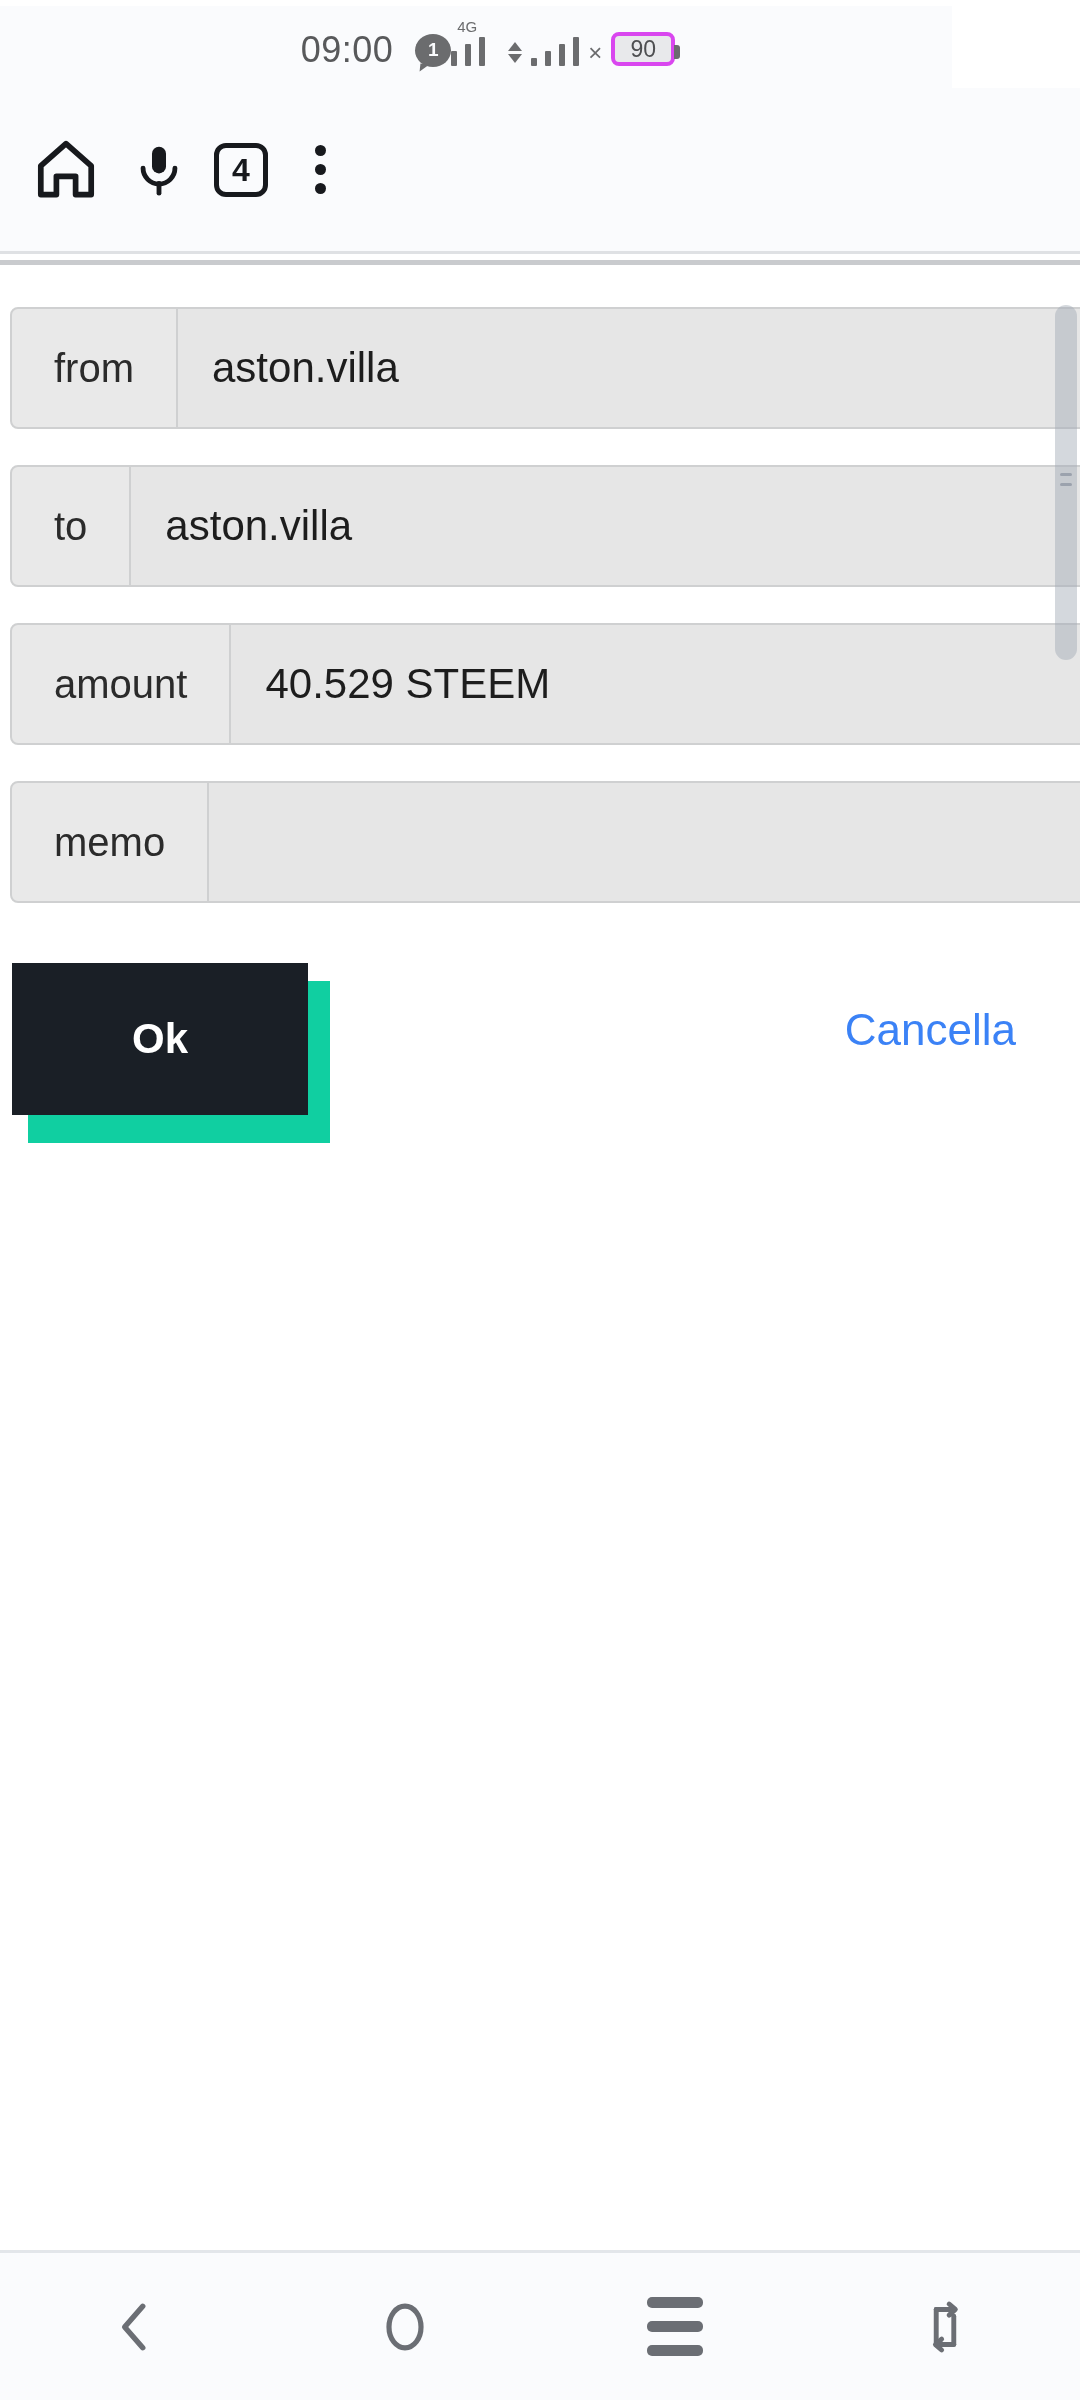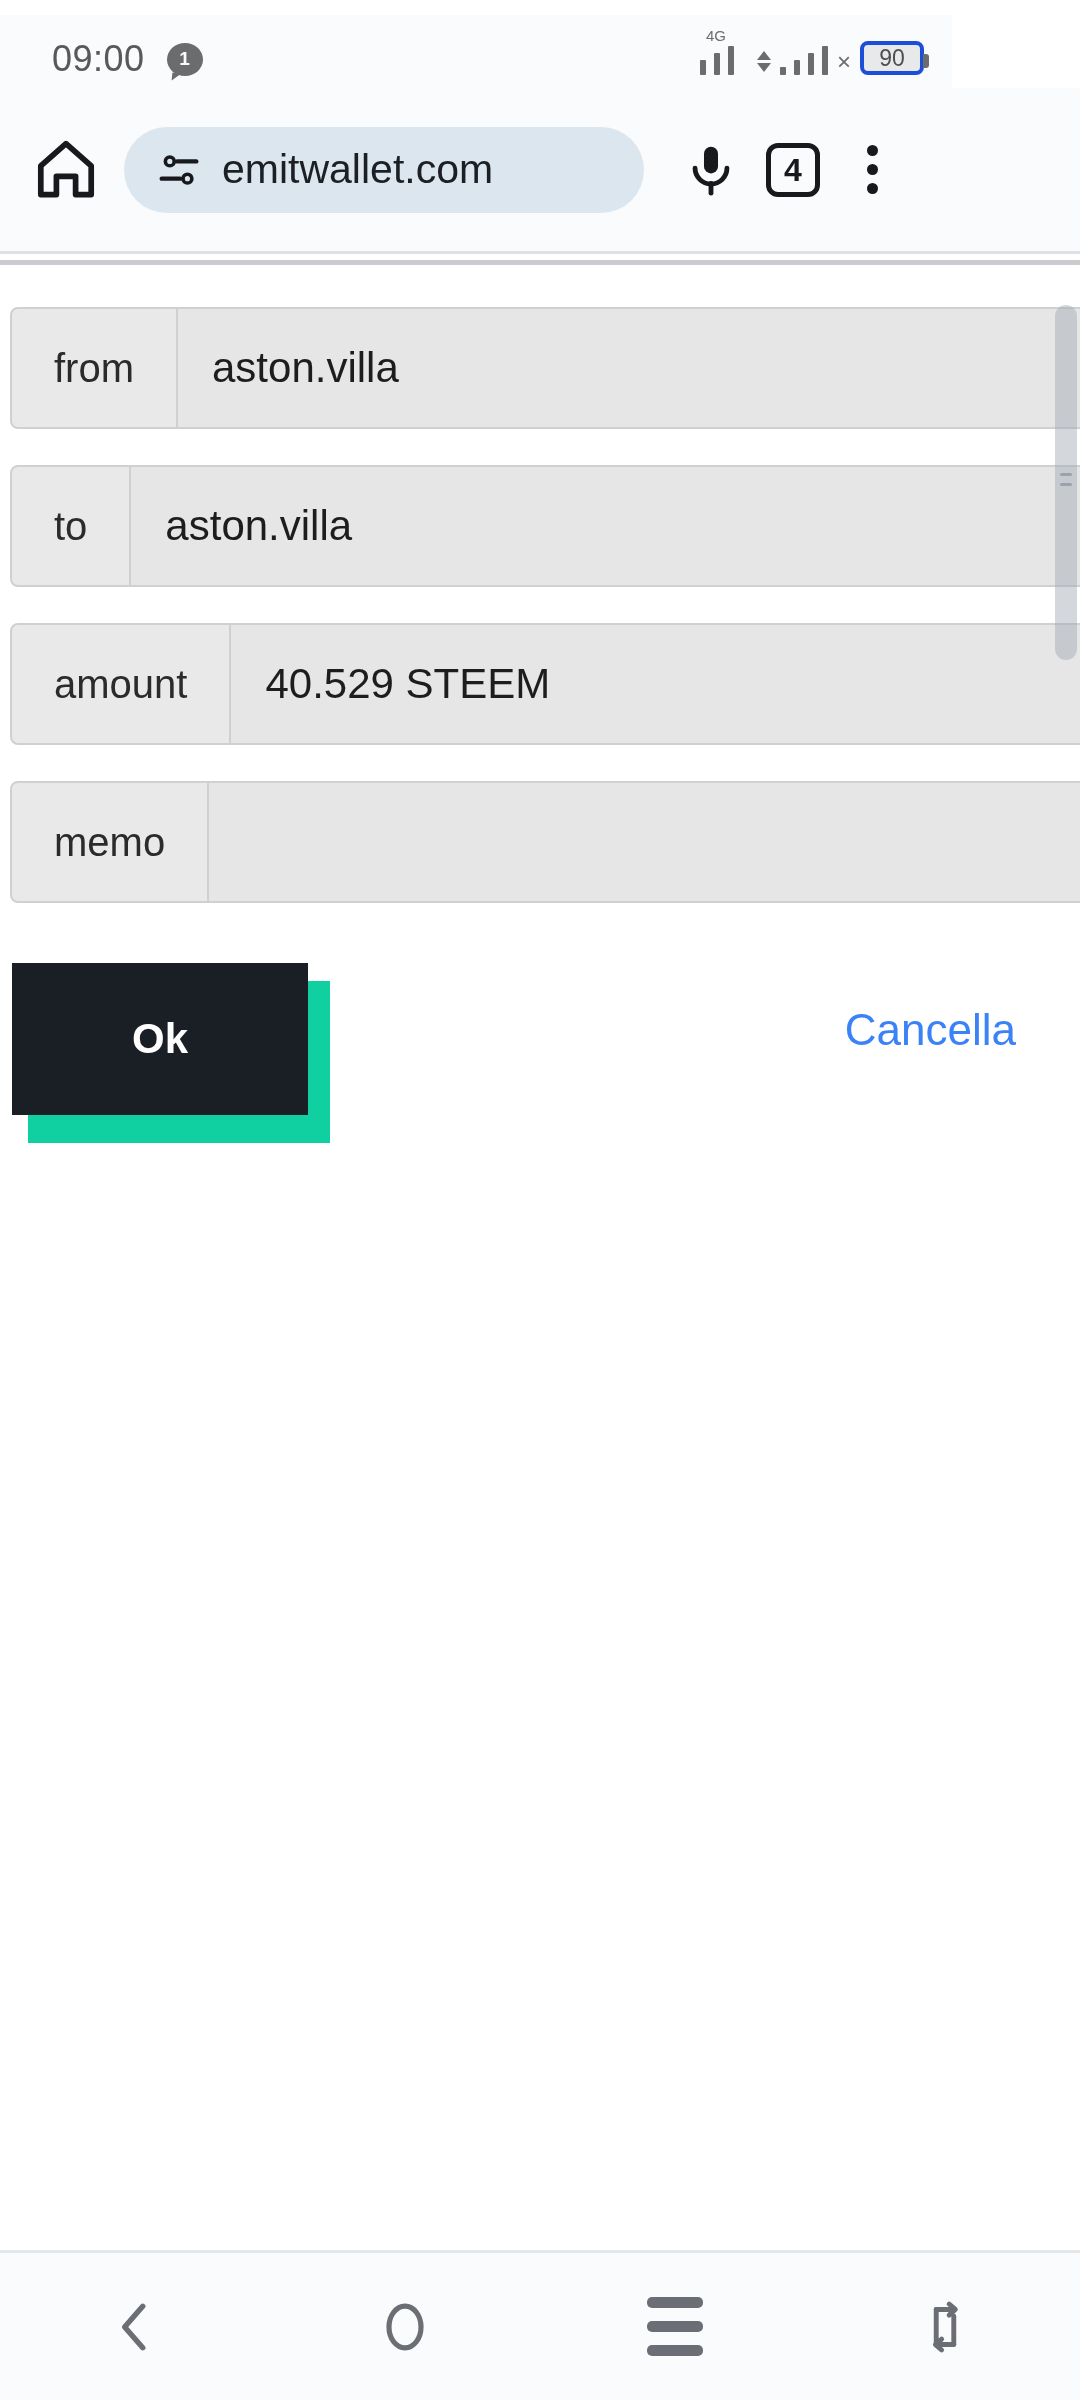--- a/index.html
+++ b/index.html
@@ -6,23 +6,23 @@
   html, body {
     width: 1080px; height: 2400px;
     background: #ffffff;
     font-family: "Liberation Sans", sans-serif;
     overflow: hidden;
   }
   .phone { position: relative; width: 1080px; height: 2400px; background: #ffffff; }
 
   
   .statusbar {
-    position: absolute; top: 15px; left: 0; width: 952px; height: 88px;
+    position: absolute; top: 6px; left: 0; width: 952px; height: 88px;
     background: #fafbfd;
-    display: flex; align-items: center; justify-content: space-between;
+    display: flex; align-items: center; justify-content: center;
     padding: 0 28px 0 52px;
   }
   .status-left { display: flex; align-items: center; gap: 22px; }
   .clock { font-size: 36px; color: #58595b; letter-spacing: .5px; }
   .notif-bubble {
     position: relative; width: 36px; height: 33px; background: #6b6c6e;
     border-radius: 50%;
     display: flex; align-items: center; justify-content: center;
   }
   .notif-bubble::after {
@@ -45,21 +45,21 @@
   .sig .gtag {
     position: absolute; top: -17px; left: 6px;
     font-size: 15px; color: #6b6c6e; line-height: 1; white-space: nowrap;
   }
   .updown { display: flex; flex-direction: column; gap: 3px; padding-bottom: 3px; }
   .updown .tri-u { width: 0; height: 0; border-left: 7px solid transparent; border-right: 7px solid transparent; border-bottom: 9px solid #6b6c6e; }
   .updown .tri-d { width: 0; height: 0; border-left: 7px solid transparent; border-right: 7px solid transparent; border-top: 9px solid #6b6c6e; }
   .xmark { font-size: 24px; color: #6b6c6e; line-height: 1; padding-bottom: 1px; }
   .battery {
     position: relative; width: 64px; height: 34px;
-    border: 4px solid #1d4ed8; border-radius: 8px;
+    border: 4px solid #d946ef; border-radius: 8px;
     display: flex; align-items: center; justify-content: center;
     background: #e8e9eb;
   }
   .battery::after {
     content: ""; position: absolute; right: -9px; top: 9px;
     width: 6px; height: 14px; background: #6b6c6e; border-radius: 0 3px 3px 0;
   }
   .battery span { font-size: 23px; color: #4e4f51; line-height: 1; }
 
   
@@ -216,29 +216,20 @@
     </div>
   </div>
 
   <div class="browserbar">
     <div class="bar-btn">
       <svg class="home-icon" viewBox="0 0 24 24">
         <path d="M12 3.2 3.6 10.6v9.6h5.2v-6.1h6.4v6.1h5.2v-9.6z" fill="none" stroke="#17191d" stroke-width="1.9" stroke-linejoin="round"></path>
       </svg>
     </div>
 
-    <div class="urlpill">
-      <svg class="tune-icon" viewBox="0 0 24 24">
-        <circle cx="7.2" cy="7.5" r="2.3" fill="none" stroke="#17191d" stroke-width="1.9"></circle>
-        <line x1="11" y1="7.5" x2="21" y2="7.5" stroke="#17191d" stroke-width="2.3" stroke-linecap="round"></line>
-        <circle cx="16.4" cy="16.5" r="2.3" fill="none" stroke="#17191d" stroke-width="1.9"></circle>
-        <line x1="3" y1="16.5" x2="12.6" y2="16.5" stroke="#17191d" stroke-width="2.3" stroke-linecap="round"></line>
-      </svg>
-      <div class="urltext">emitwallet.com</div>
-    </div>
 
     <div class="bar-btn">
       <svg class="mic-icon" viewBox="0 0 24 24">
         <rect x="9.1" y="2.4" width="5.8" height="11" rx="2.9" fill="#17191d"></rect>
         <path d="M5.4 11.2a6.6 6.6 0 0 0 13.2 0" fill="none" stroke="#17191d" stroke-width="2" stroke-linecap="round"></path>
         <line x1="12" y1="17.6" x2="12" y2="21.6" stroke="#17191d" stroke-width="2" stroke-linecap="round"></line>
       </svg>
     </div>
 
     <div class="tabcount">

